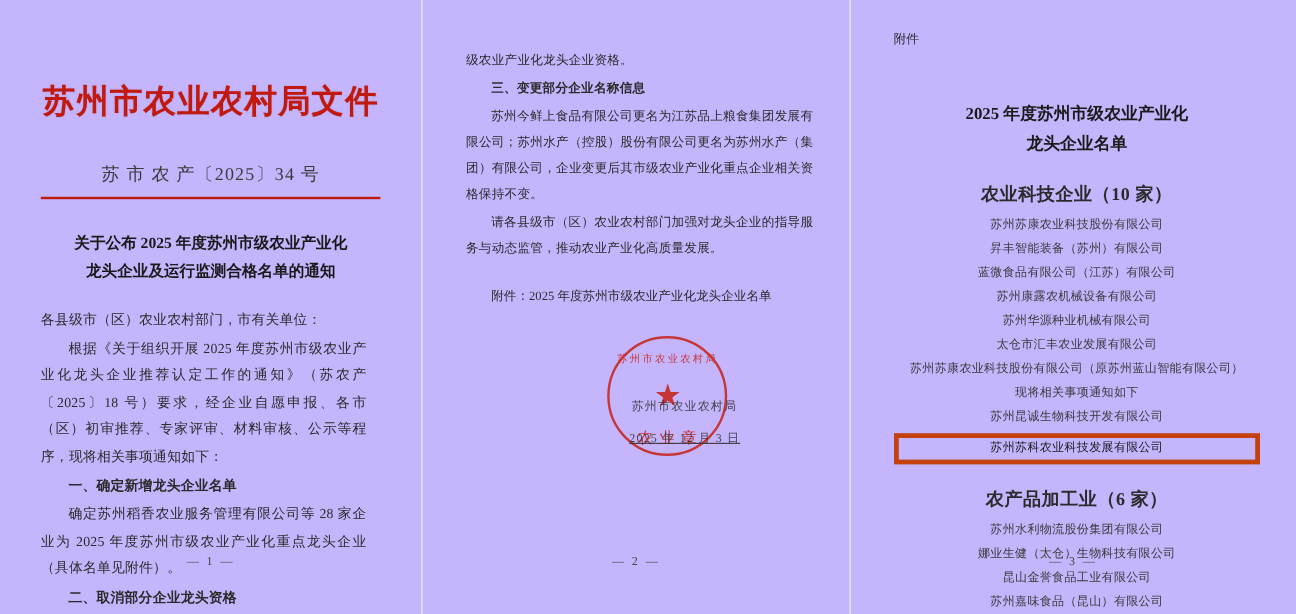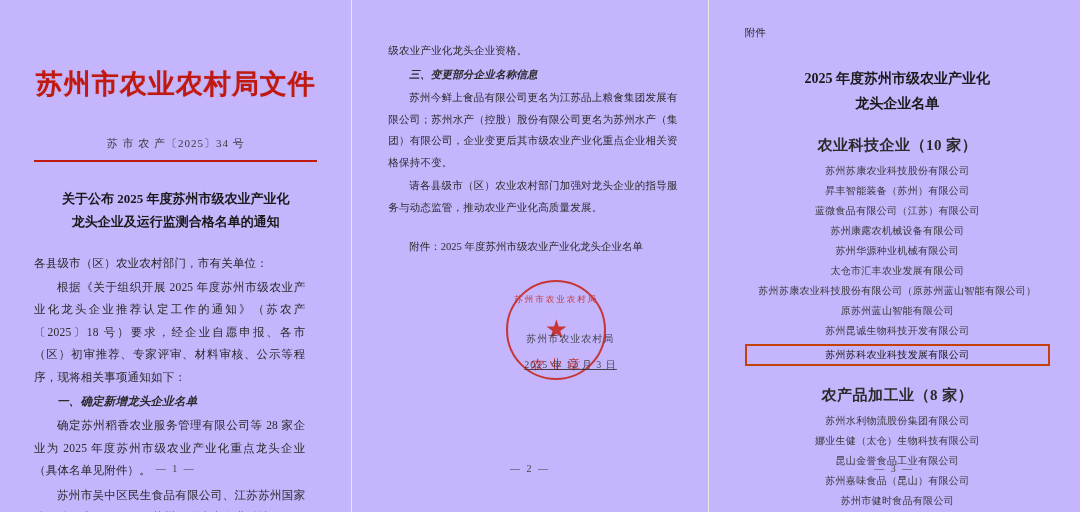--- a/index.html
+++ b/index.html
@@ -34,21 +34,21 @@
     font-weight: bold;
     font-size: 27px;
     letter-spacing: 1px;
     text-align: center;
     margin-top: 26px;
     font-family: "Liberation Serif", "DejaVu Serif", serif;
     text-shadow: 0 0 1px rgba(192,26,16,0.4);
   }
   .doc-number {
     text-align: center;
-    font-size: 11px;
+    font-size: 15px;
     color: #3b3b3b;
     margin-top: 34px;
     letter-spacing: 1px;
   }
   .red-rule {
     height: 2px;
     background: #c01a10;
     margin-top: 9px;
     margin-bottom: 0;
   }
@@ -63,21 +63,21 @@
   .body-text {
     font-size: 11.5px;
     color: #2b2b2b;
     line-height: 1.95;
     margin-top: 18px;
     text-align: justify;
     letter-spacing: 0.2px;
   }
   .body-text p { margin: 0 12px 2px 0; }
   .indent { text-indent: 2em; }
-  .sec-head { text-indent: 2em; font-weight: bold; font-style: italic; }
+  .sec-head { text-indent: 2em; font-weight: bold; }
 
   
   .p2-text {
     font-size: 10.5px;
     color: #2b2b2b;
     line-height: 2.05;
     text-align: justify;
     letter-spacing: 0.2px;
   }
   .p2-text p { margin: 0 0 2px 0; }
@@ -145,42 +145,42 @@
   }
 
   
   .attach-label { font-size: 10.5px; color: #2b2b2b; margin-top: 6px; }
   .list-title {
     text-align: center;
     font-weight: bold;
     font-size: 14px;
     color: #1a1a1a;
     line-height: 1.8;
-    margin-top: 26px;
+    margin-top: 43px;
   }
   .cat-head {
     text-align: center;
     font-weight: bold;
     font-size: 15px;
     color: #2b2b2b;
     margin-top: 20px;
     margin-bottom: 6px;
     letter-spacing: .5px;
   }
   .co-list { list-style: none; margin: 0; padding: 0; }
   .co-list li {
     font-size: 10px;
     color: #3a3a3a;
     line-height: 2.0;
     text-align: center;
     letter-spacing: .3px;
     white-space: nowrap;
   }
   .co-list li.highlight {
-    border: 2px solid #c2410c;
+    border: 4px solid #c2410c;
     color: #1a1a1a;
     padding: 1px 0;
     margin: 3px 0;
     line-height: 1.6;
   }
 
   
   .page-footer {
     position: absolute;
     bottom: 38px;
@@ -208,20 +208,21 @@
     <div class="red-rule"></div>
     <div class="notice-title">
       <div>关于公布 2025 年度苏州市级农业产业化</div>
       <div>龙头企业及运行监测合格名单的通知</div>
     </div>
     <div class="body-text">
       <p>各县级市（区）农业农村部门，市有关单位：</p>
       <p class="indent">根据《关于组织开展 2025 年度苏州市级农业产业化龙头企业推荐认定工作的通知》（苏农产〔2025〕18 号）要求，经企业自愿申报、各市（区）初审推荐、专家评审、材料审核、公示等程序，现将相关事项通知如下：</p>
       <p class="sec-head">一、确定新增龙头企业名单</p>
       <p class="indent">确定苏州稻香农业服务管理有限公司等 28 家企业为 2025 年度苏州市级农业产业化重点龙头企业（具体名单见附件）。</p>
+      <p class="sec-head">二、取消部分企业龙头资格</p>
       <p class="indent">苏州市吴中区民生食品有限公司、江苏苏州国家粮食储备库有限公司、苏州碧彩生态农业科技股份有限公司等 3 家企业，因未通过年度监测或企业名称变更及经营范围调整，现取消其农业产业化龙头企业资格。</p>
     </div>
     <div class="page-footer">— 1 —</div>
   </div>
 
   <div class="divider"></div>
 
   <div class="page page-2">
     <div class="p2-text">
       <p>级农业产业化龙头企业资格。</p>
@@ -255,26 +256,26 @@
 
     <div class="cat-head">农业科技企业（10 家）</div>
     <ul class="co-list">
       <li>苏州苏康农业科技股份有限公司</li>
       <li>昇丰智能装备（苏州）有限公司</li>
       <li>蓝微食品有限公司（江苏）有限公司</li>
       <li>苏州康露农机械设备有限公司</li>
       <li>苏州华源种业机械有限公司</li>
       <li>太仓市汇丰农业发展有限公司</li>
       <li>苏州苏康农业科技股份有限公司（原苏州蓝山智能有限公司）</li>
-      <li>原苏州蓝山智能有限公司</li>
+      <li>现将相关事项通知如下</li>
       <li>苏州昆诚生物科技开发有限公司</li>
       <li class="highlight">苏州苏科农业科技发展有限公司</li>
     </ul>
 
-    <div class="cat-head">农产品加工业（8 家）</div>
+    <div class="cat-head">农产品加工业（6 家）</div>
     <ul class="co-list">
       <li>苏州水利物流股份集团有限公司</li>
       <li>娜业生健（太仓）生物科技有限公司</li>
       <li>昆山金誉食品工业有限公司</li>
       <li>苏州嘉味食品（昆山）有限公司</li>
       <li>苏州市健时食品有限公司</li>
     </ul>
 
     <div class="page-footer">— 3 —</div>
   </div>

